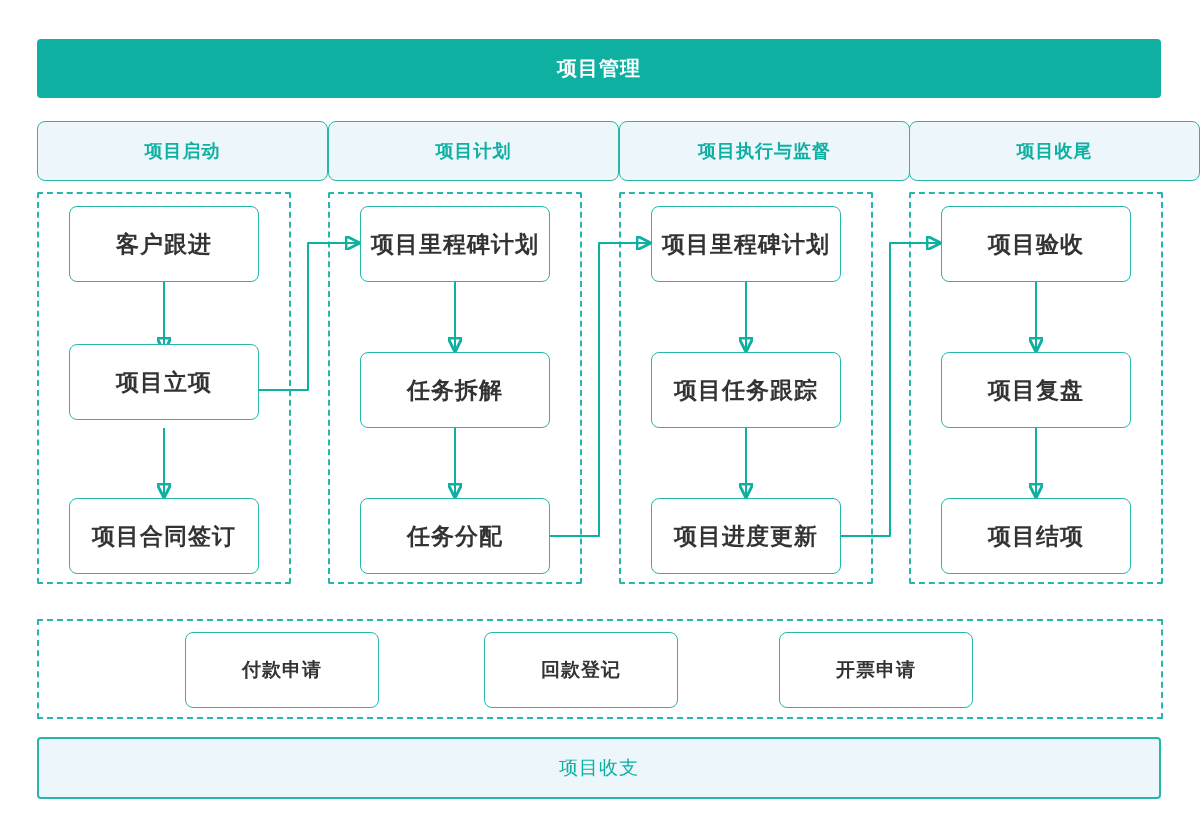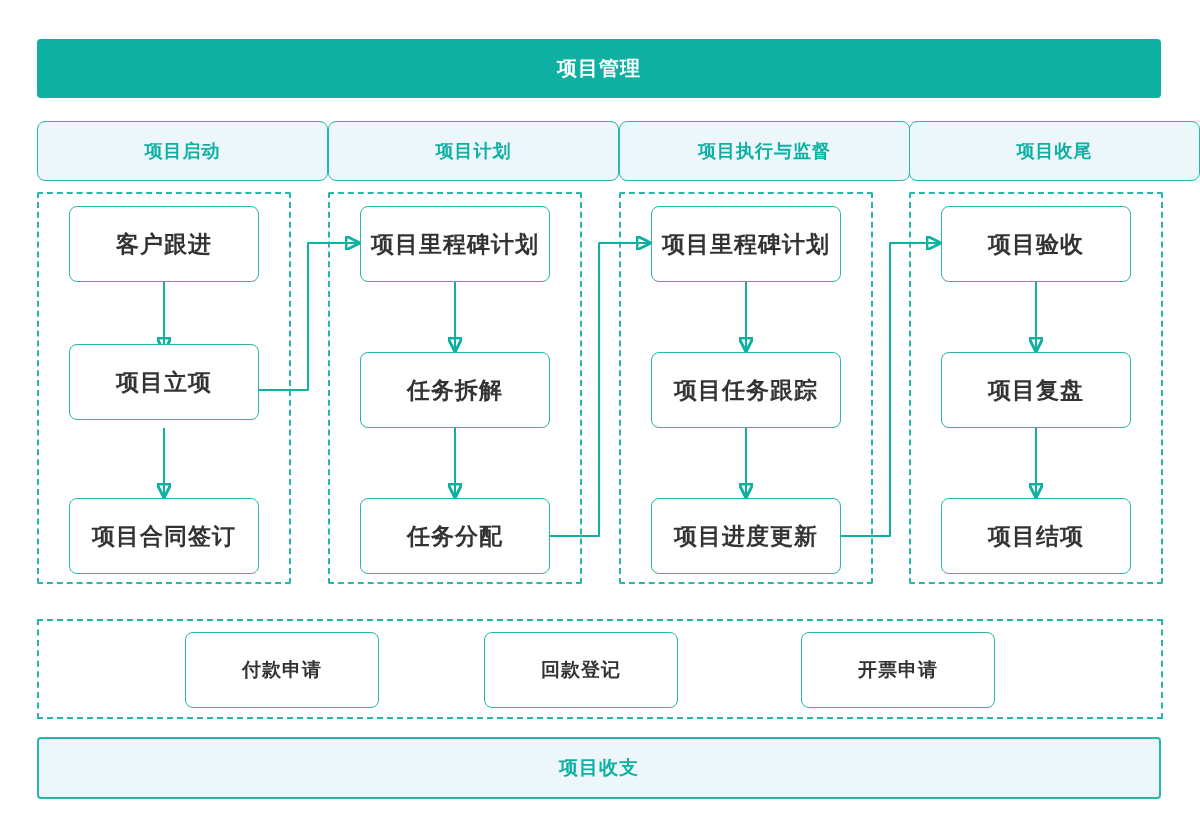--- a/index.html
+++ b/index.html
@@ -41,21 +41,21 @@
   }
   .banner.bottom{
     top:737px;
     height:62px;
     background:var(--light-bg);
     border:2px solid var(--teal-border);
   }
   .banner.bottom .banner-label{
     color:var(--teal);
     font-size:19px;
-    font-weight:700;
+    font-weight:400;
     letter-spacing:1px;
   }
   .col-head{
     position:absolute;
     top:121px;
     width:291px;
     height:60px;
     box-sizing:border-box;
     background:var(--light-bg);
     border:1.5px solid var(--teal-border);
@@ -226,21 +226,21 @@
     <path d="M841 536 H890 V243 H941" marker-end="url(#ah)"></path>
   </svg>
 
   <div class="finance-lane"></div>
   <div class="finance-node" style="left:185px">
       <span>付款申请</span>
     </div>
   <div class="finance-node" style="left:484px">
       <span>回款登记</span>
     </div>
-  <div class="finance-node" style="left:801px">
+  <div class="finance-node" style="left:779px">
       <span>开票申请</span>
     </div>
 
   <div class="banner bottom">
     <span class="banner-label">项目收支</span>
   </div>
 
 </div>
 
 </body></html>

